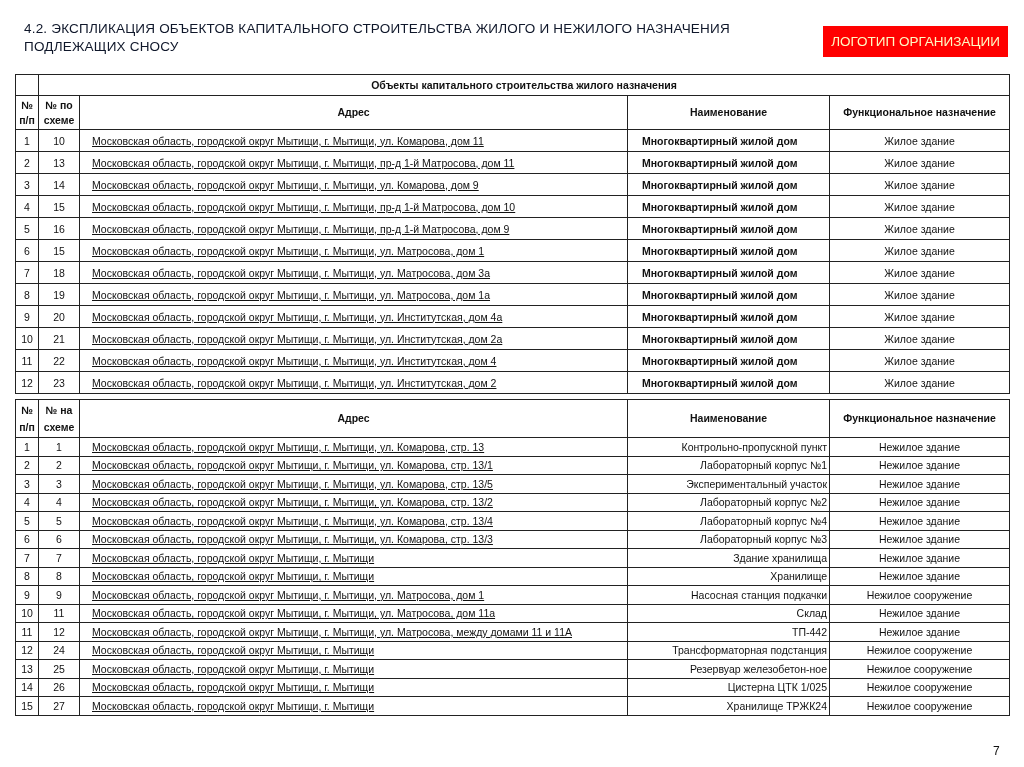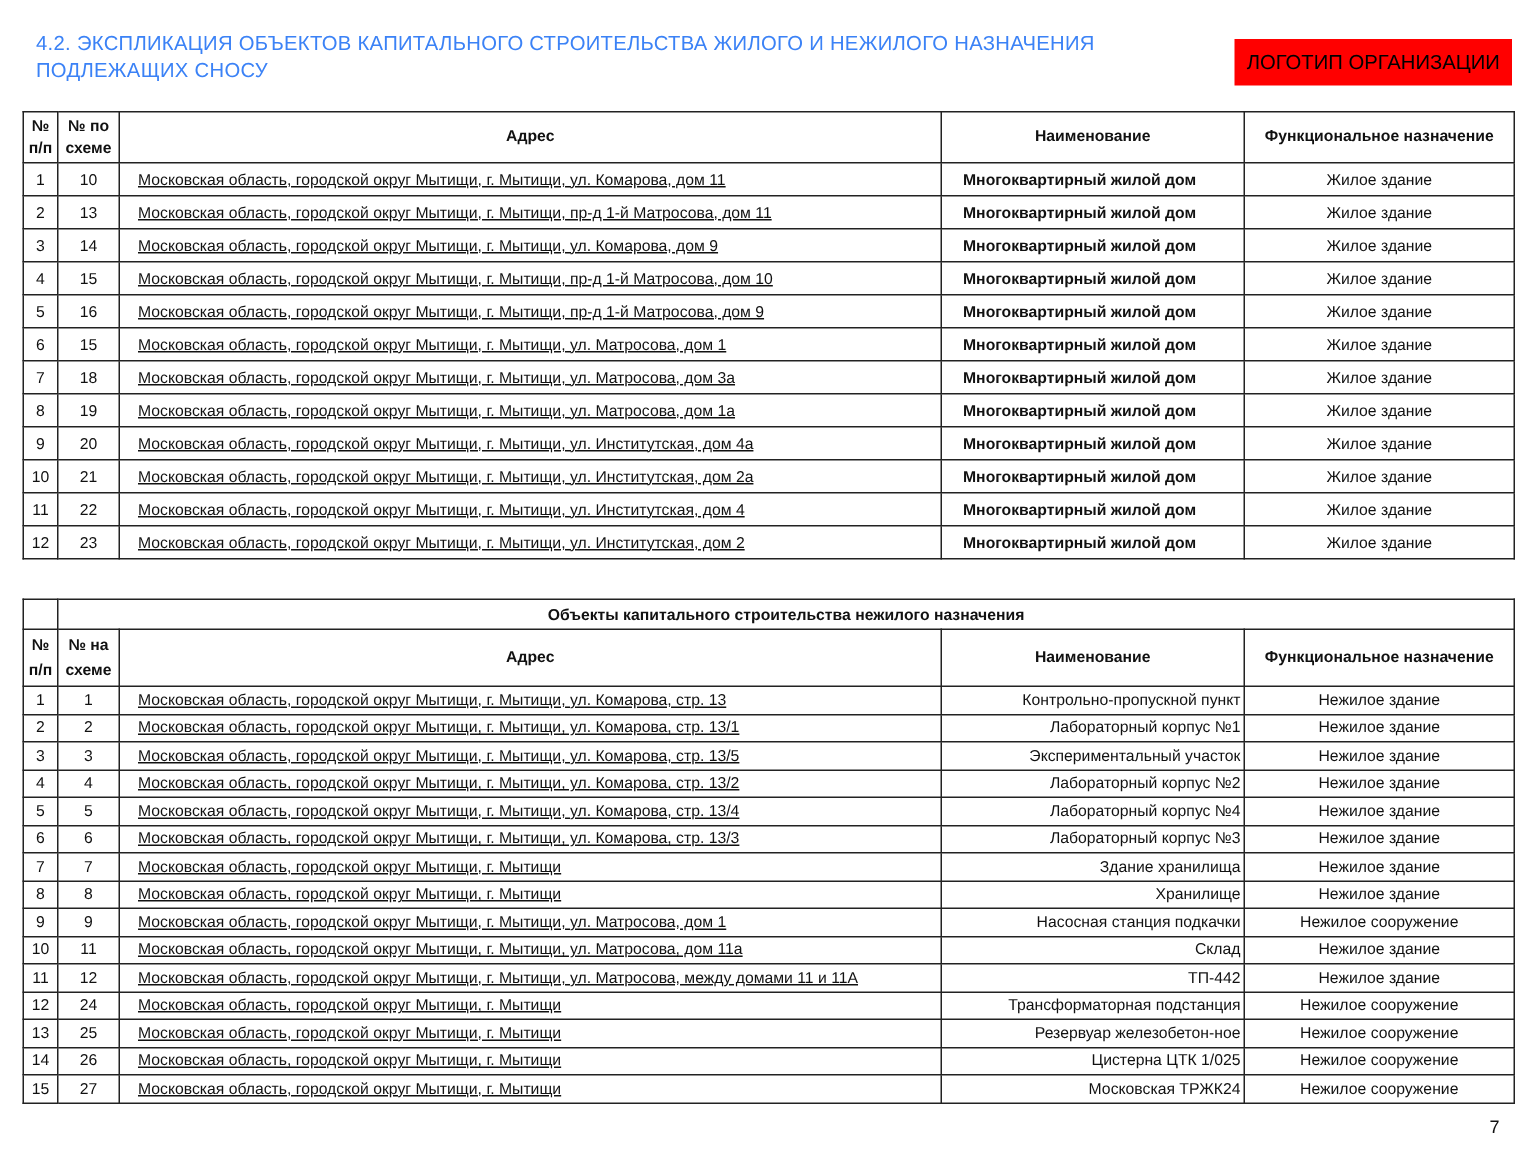--- a/index.html
+++ b/index.html
@@ -1,21 +1,21 @@
 <!DOCTYPE html>
 <html><head>
 <meta charset="utf-8">
 <style>
   html, body { margin:0; padding:0; background:#ffffff; }
   body { width:1024px; height:767px; position:relative; overflow:hidden;
          font-family:"Liberation Sans", sans-serif; color:#111; }
   .title { position:absolute; left:24px; top:20px; width:760px;
-           font-size:13.5px; line-height:18px; letter-spacing:0.2px; color:#3b82f6; }
+           font-size:13.5px; line-height:18px; letter-spacing:0.2px; color:#0f172a; }
   .logo { position:absolute; left:823px; top:26px; width:185px; height:31px;
-          background:#ff0000; color:#000000; font-size:13.5px;
+          background:#ff0000; color:#fef9c3; font-size:13.5px;
           display:flex; align-items:center; justify-content:center; }
   table { position:absolute; left:15px; border-collapse:collapse;
           table-layout:fixed; width:994px; font-size:10.5px; }
   td, th { border:1px solid #222; padding:0 2px; overflow:hidden; white-space:nowrap; }
   th { font-weight:bold; text-align:center; }
   .outer { border:1.6px solid #111; }
   .c-num { text-align:center; }
   .c-addr { text-align:left; padding-left:12px;text-decoration:underline; }
   #t1 { top:74px; }
   #t1 .trow td { height:21px; }
@@ -39,20 +39,24 @@
 
 <table id="t1" class="outer">
   <colgroup>
       <col style="width:23px">
       <col style="width:41px">
       <col style="width:548px">
       <col style="width:202px">
       <col style="width:180px">
     </colgroup>
   <thead>
+    <tr class="title-row">
+      <th></th>
+      <th colspan="4">Объекты капитального строительства жилого назначения</th>
+    </tr>
     <tr class="hdr-row">
       <th style="white-space:normal">№ п/п</th>
       <th style="white-space:normal">№ по схеме</th>
       <th>Адрес</th>
       <th>Наименование</th>
       <th>Функциональное назначение</th>
     </tr>
   </thead>
   <tbody id="t1-body">
       <tr class="trow">
@@ -144,24 +148,20 @@
 
 <table id="t2" class="outer">
   <colgroup>
       <col style="width:23px">
       <col style="width:41px">
       <col style="width:548px">
       <col style="width:202px">
       <col style="width:180px">
     </colgroup>
   <thead>
-    <tr class="title-row">
-      <th></th>
-      <th colspan="4">Объекты капитального строительства нежилого назначения</th>
-    </tr>
     <tr class="hdr-row">
       <th style="white-space:normal">№ п/п</th>
       <th style="white-space:normal">№ на схеме</th>
       <th>Адрес</th>
       <th>Наименование</th>
       <th>Функциональное назначение</th>
     </tr>
   </thead>
   <tbody id="t2-body">
       <tr class="trow">
@@ -259,19 +259,19 @@
         <td class="c-num">14</td>
         <td class="c-num">26</td>
         <td class="c-addr">Московская область, городской округ Мытищи, г. Мытищи</td>
         <td class="c-name">Цистерна ЦТК 1/025</td>
         <td class="c-func">Нежилое сооружение</td>
       </tr>
       <tr class="trow">
         <td class="c-num">15</td>
         <td class="c-num">27</td>
         <td class="c-addr">Московская область, городской округ Мытищи, г. Мытищи</td>
-        <td class="c-name">Московская ТРЖК24</td>
+        <td class="c-name">Хранилище ТРЖК24</td>
         <td class="c-func">Нежилое сооружение</td>
       </tr>
     </tbody>
 </table>
 
 <div class="page-num">7</div>
 
 </body></html>

